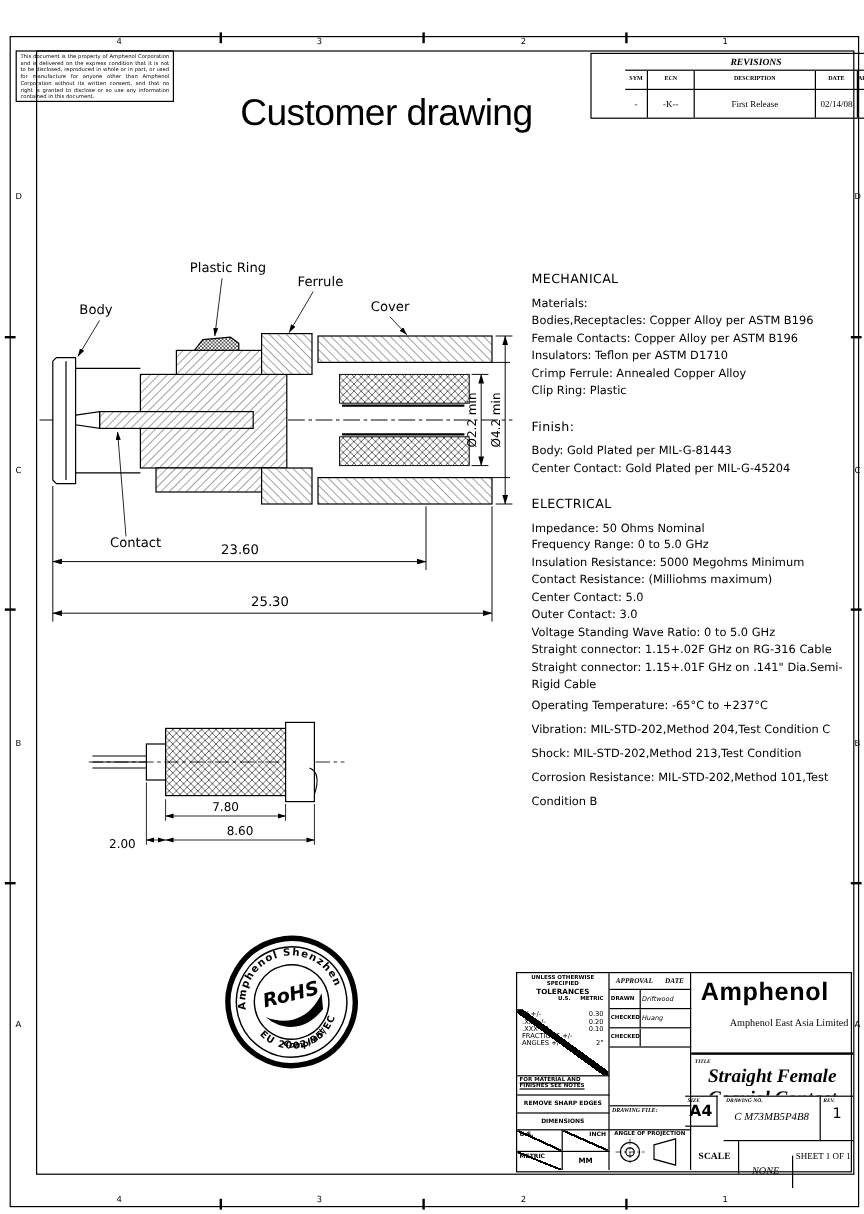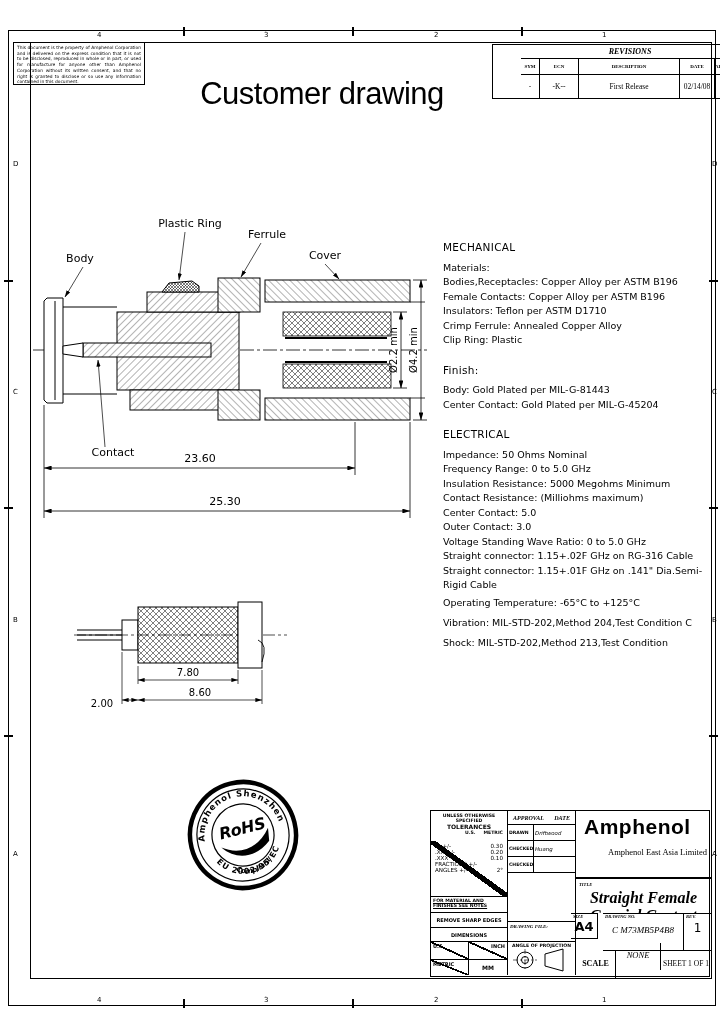--- a/index.html
+++ b/index.html
@@ -17,21 +17,21 @@
   .rev{position:absolute;left:492px;top:44px;width:218px;border:1.5px solid #000;font-family:"Liberation Serif",serif;padding-left:28px;}
   .rev .t{border-bottom:1px solid #000;text-align:center;font-size:8px;font-style:italic;font-weight:bold;height:13px;line-height:13px;}
   .rev .hd,.rev .rw{display:flex;}
   .rev .hd>div{border-right:1px solid #000;border-bottom:1px solid #000;font-size:5px;font-weight:bold;
                text-align:center;height:15px;line-height:15px;overflow:hidden;}
   .rev .rw>div{border-right:1px solid #000;font-size:7.5px;text-align:center;height:23px;line-height:23px;}
   .rev .hd>div:last-child,.rev .rw>div:last-child{border-right:none;}
   .c1{width:18px;}.c2{width:38px;}.c3{width:100px;}.c4{width:34px;}.c5{width:26px;flex:1;}
   
   .specs{position:absolute;left:443px;top:222px;width:268px;font-size:9.5px;line-height:14.5px;}
-  .spec-h{font-size:10.5px;letter-spacing:.3px;margin:18px 0 6px 0;}
+  .spec-h{font-size:10.5px;letter-spacing:.3px;margin:4px 0 6px 0;}
   .spec-h.gap{margin-top:15px;}
   .spec-h.gap2{margin-top:24px;}
   .env .spec-line{line-height:20px;}
   
   .tb{position:absolute;left:430px;top:810px;width:280px;height:167px;border:1.5px solid #000;box-sizing:border-box;}
   .tb .cell{position:absolute;box-sizing:border-box;overflow:hidden;}
   .tiny{font-size:4.6px;font-weight:bold;}
   .diag{background:linear-gradient(to top right,transparent 47%,#000 47%,#000 53%,transparent 53%);}
   .serif{font-family:"Liberation Serif",serif;}
   .stamp-svg{position:absolute;left:183px;top:760px;}
@@ -201,23 +201,24 @@
     <div class="spec-line">Impedance: 50 Ohms Nominal</div>
     <div class="spec-line">Frequency Range: 0 to 5.0 GHz</div>
     <div class="spec-line">Insulation Resistance: 5000 Megohms Minimum</div>
     <div class="spec-line">Contact Resistance: (Milliohms maximum)</div>
     <div class="spec-line">Center Contact: 5.0</div>
     <div class="spec-line">Outer Contact: 3.0</div>
     <div class="spec-line">Voltage Standing Wave Ratio: 0 to 5.0 GHz</div>
     <div class="spec-line">Straight connector: 1.15+.02F GHz on RG-316 Cable</div>
     <div class="spec-line">Straight connector: 1.15+.01F GHz on .141" Dia.Semi-Rigid Cable</div>
     <div class="env">
-      <div class="spec-line">Operating Temperature: -65°C to +125°C</div>
+      <div class="spec-line">Operating Temperature: -65°C to +237°C</div>
       <div class="spec-line">Vibration: MIL-STD-202,Method 204,Test Condition C</div>
       <div class="spec-line">Shock: MIL-STD-202,Method 213,Test Condition</div>
+      <div class="spec-line">Corrosion Resistance: MIL-STD-202,Method 101,Test Condition B</div>
     </div>
   </div>
 
   <svg class="abs" style="left:72px;top:590px;" width="225" height="122" viewBox="0 0 225 122">
     <g stroke="#000" fill="none" stroke-width="1">
       <line x1="5" y1="40" x2="50" y2="40"></line>
       <line x1="5" y1="45" x2="50" y2="45"></line>
       <line x1="5" y1="50" x2="50" y2="50"></line>
       <rect x="50" y="30" width="16" height="30" fill="#fff"></rect>
       <rect x="66" y="17" width="100" height="56" fill="url(#hX)"></rect>
@@ -355,19 +356,19 @@
     <div class="cell" style="left:172px;top:102px;width:80px;height:38px;border-top:1px solid #000;border-bottom:1px solid #000;">
       <div class="tiny serif" style="font-style:italic;padding-left:2px;">DRAWING NO.</div>
       <div class="serif" style="font-size:9px;font-style:italic;text-align:center;margin-top:6px;">C M73MB5P4B8</div>
     </div>
     <div class="cell" style="left:252px;top:102px;width:28px;height:38px;border:1px solid #000;border-width:1px 0 1px 1px;">
       <div class="tiny serif" style="font-style:italic;padding-left:2px;">REV.</div>
       <div style="font-size:12px;text-align:center;margin-top:2px;">1</div>
     </div>
     <div class="cell serif" style="left:145px;top:140px;width:40px;height:27px;border-right:1px solid #000;
          font-size:8px;font-weight:bold;text-align:center;line-height:25px;">SCALE</div>
-    <div class="cell serif" style="left:185px;top:132px;width:45px;height:27px;border-right:1px solid #000;
+    <div class="cell serif" style="left:185px;top:152px;width:45px;height:27px;border-right:1px solid #000;
          font-size:8.5px;font-style:italic;text-align:center;line-height:25px;">NONE</div>
     <div class="cell serif" style="left:230px;top:140px;width:50px;height:27px;
          font-size:7.5px;text-align:center;line-height:25px;">SHEET 1 OF 1</div>
   </div>
 
 </div>
 
 </body></html>

